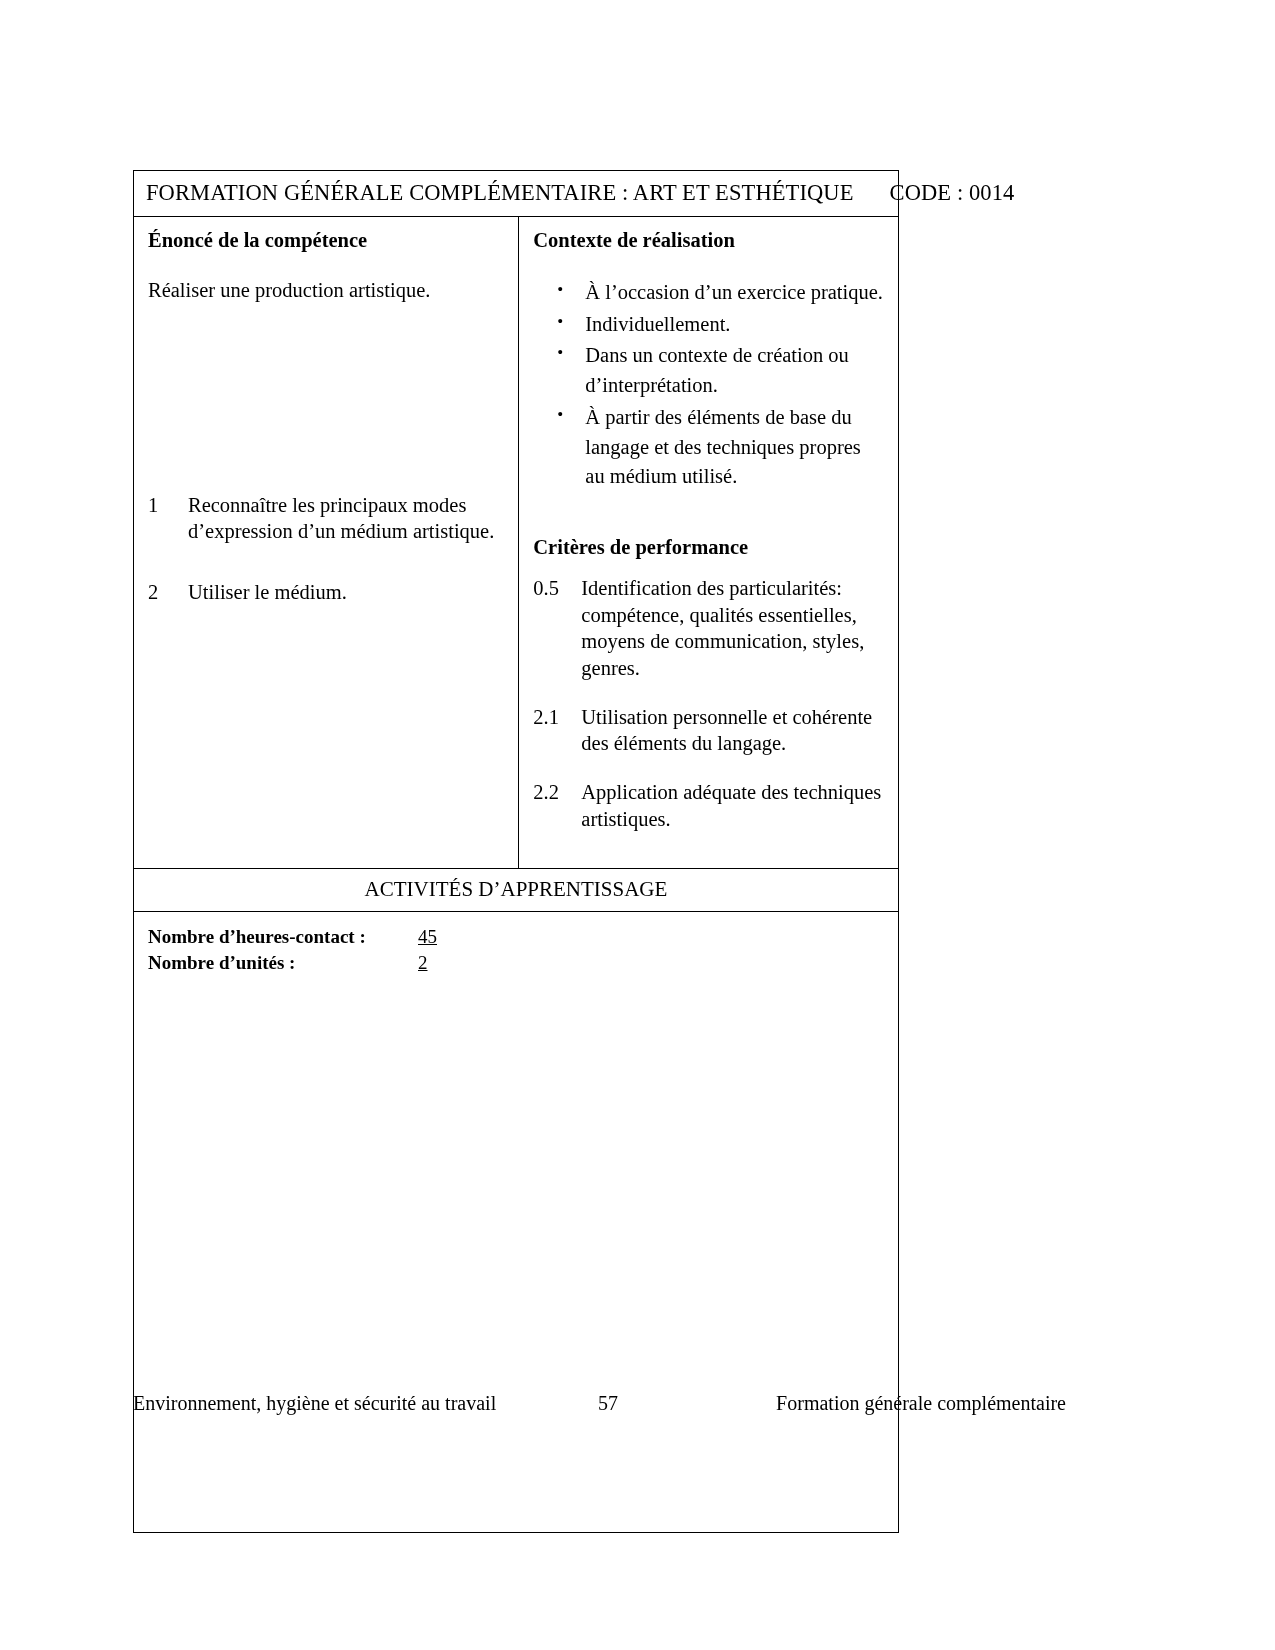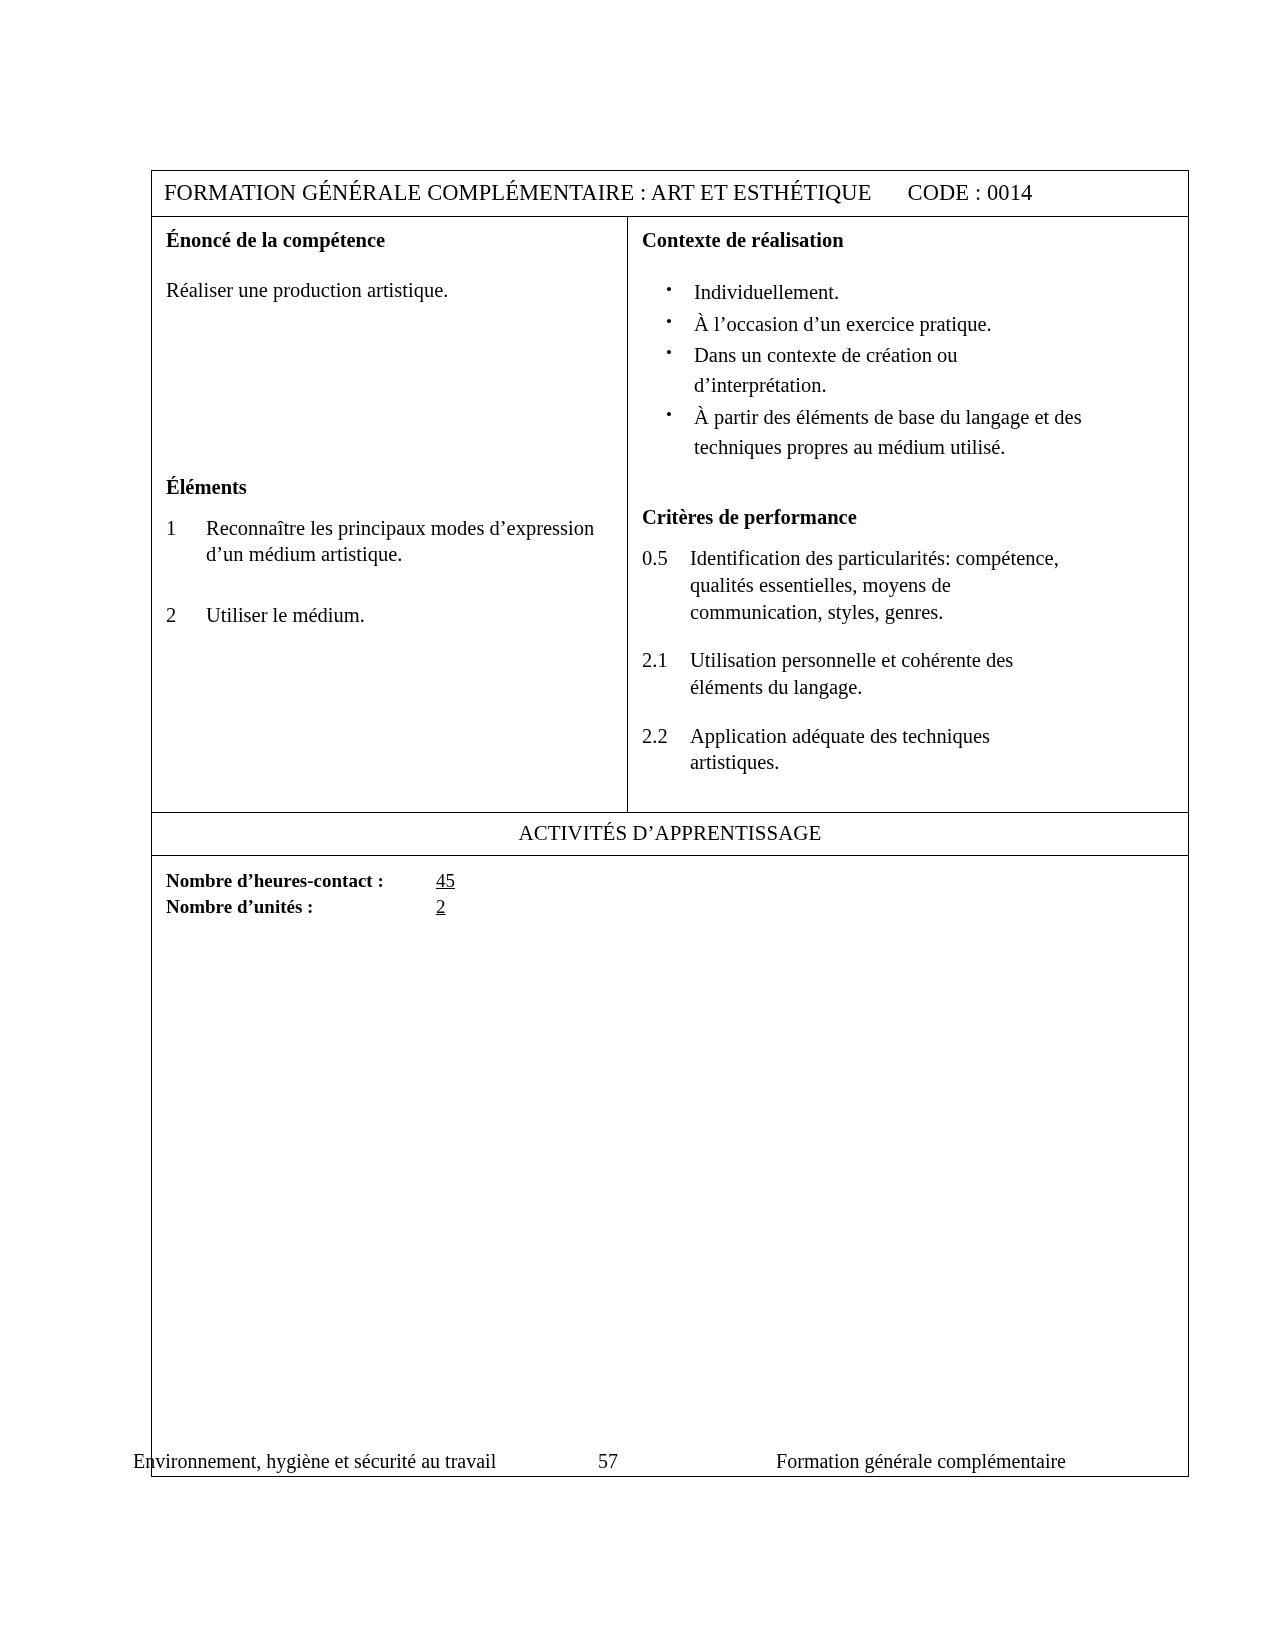--- a/index.html
+++ b/index.html
@@ -17,24 +17,23 @@
   .page {
     position: absolute;
     left: 0; top: 0;
     width: 1275px;
     height: 1650px;
   }
   .sheet {
     position: absolute;
     left: 133px;
     top: 170px;
-    width: 1038px;
+    width: 766px;
     border: 1.5px solid #000;
     box-sizing: border-box;
-    margin-left: 18px;
   }
   .row {
     display: flex;
   }
   .hline {
     border-bottom: 1.5px solid #000;
   }
   .title-bar {
     padding: 9px 12px 10px 12px;
     font-size: 22.5px;
@@ -136,21 +135,21 @@
     width: 270px;
   }
   .kv .v {
     font-weight: normal;
     text-decoration: underline;
   }
 
   .footer {
     position: absolute;
     left: 133px;
-    top: 1450px;
+    top: 1392px;
     width: 946px;
     font-size: 20px;
     display: flex;
     align-items: baseline;
   }
   .footer .f-left { width: 420px; }
   .footer .f-center { width: 110px; text-align: center; }
   .footer .f-right { flex: 1; text-align: right; padding-right: 13px; }
 </style>
 </head>
@@ -167,43 +166,42 @@
 
     <div class="row hline">
 
       <div class="col-left cell">
         <div class="sub-h">Énoncé de la compétence</div>
         <div class="gap-lg"></div>
         <div class="body-text">Réaliser une production artistique.</div>
 
         <div style="height:172px"></div>
 
-        <div class="sub-h">Éléments</div>
         <div class="gap-md"></div>
 
         <div class="numlist">
           <div class="numitem">
             <div class="num">1</div>
             <div class="txt">Reconnaître les principaux modes d’expression d’un médium artistique.</div>
           </div>
           <div style="height:12px"></div>
           <div class="numitem">
             <div class="num">2</div>
             <div class="txt">Utiliser le médium.</div>
           </div>
         </div>
       </div>
 
       <div class="col-right cell">
         <div class="sub-h">Contexte de réalisation</div>
         <div class="gap-lg"></div>
 
         <ul class="bullets">
+          <li>À l’occasion d’un exercice pratique.</li>
           <li>Individuellement.</li>
-          <li>À l’occasion d’un exercice pratique.</li>
           <li>Dans un contexte de création ou d’interprétation.</li>
           <li>À partir des éléments de base du langage et des techniques propres au médium utilisé.</li>
         </ul>
 
         <div style="height:42px"></div>
 
         <div class="sub-h">Critères de performance</div>
         <div class="gap-md"></div>
 
         <div class="numlist">

